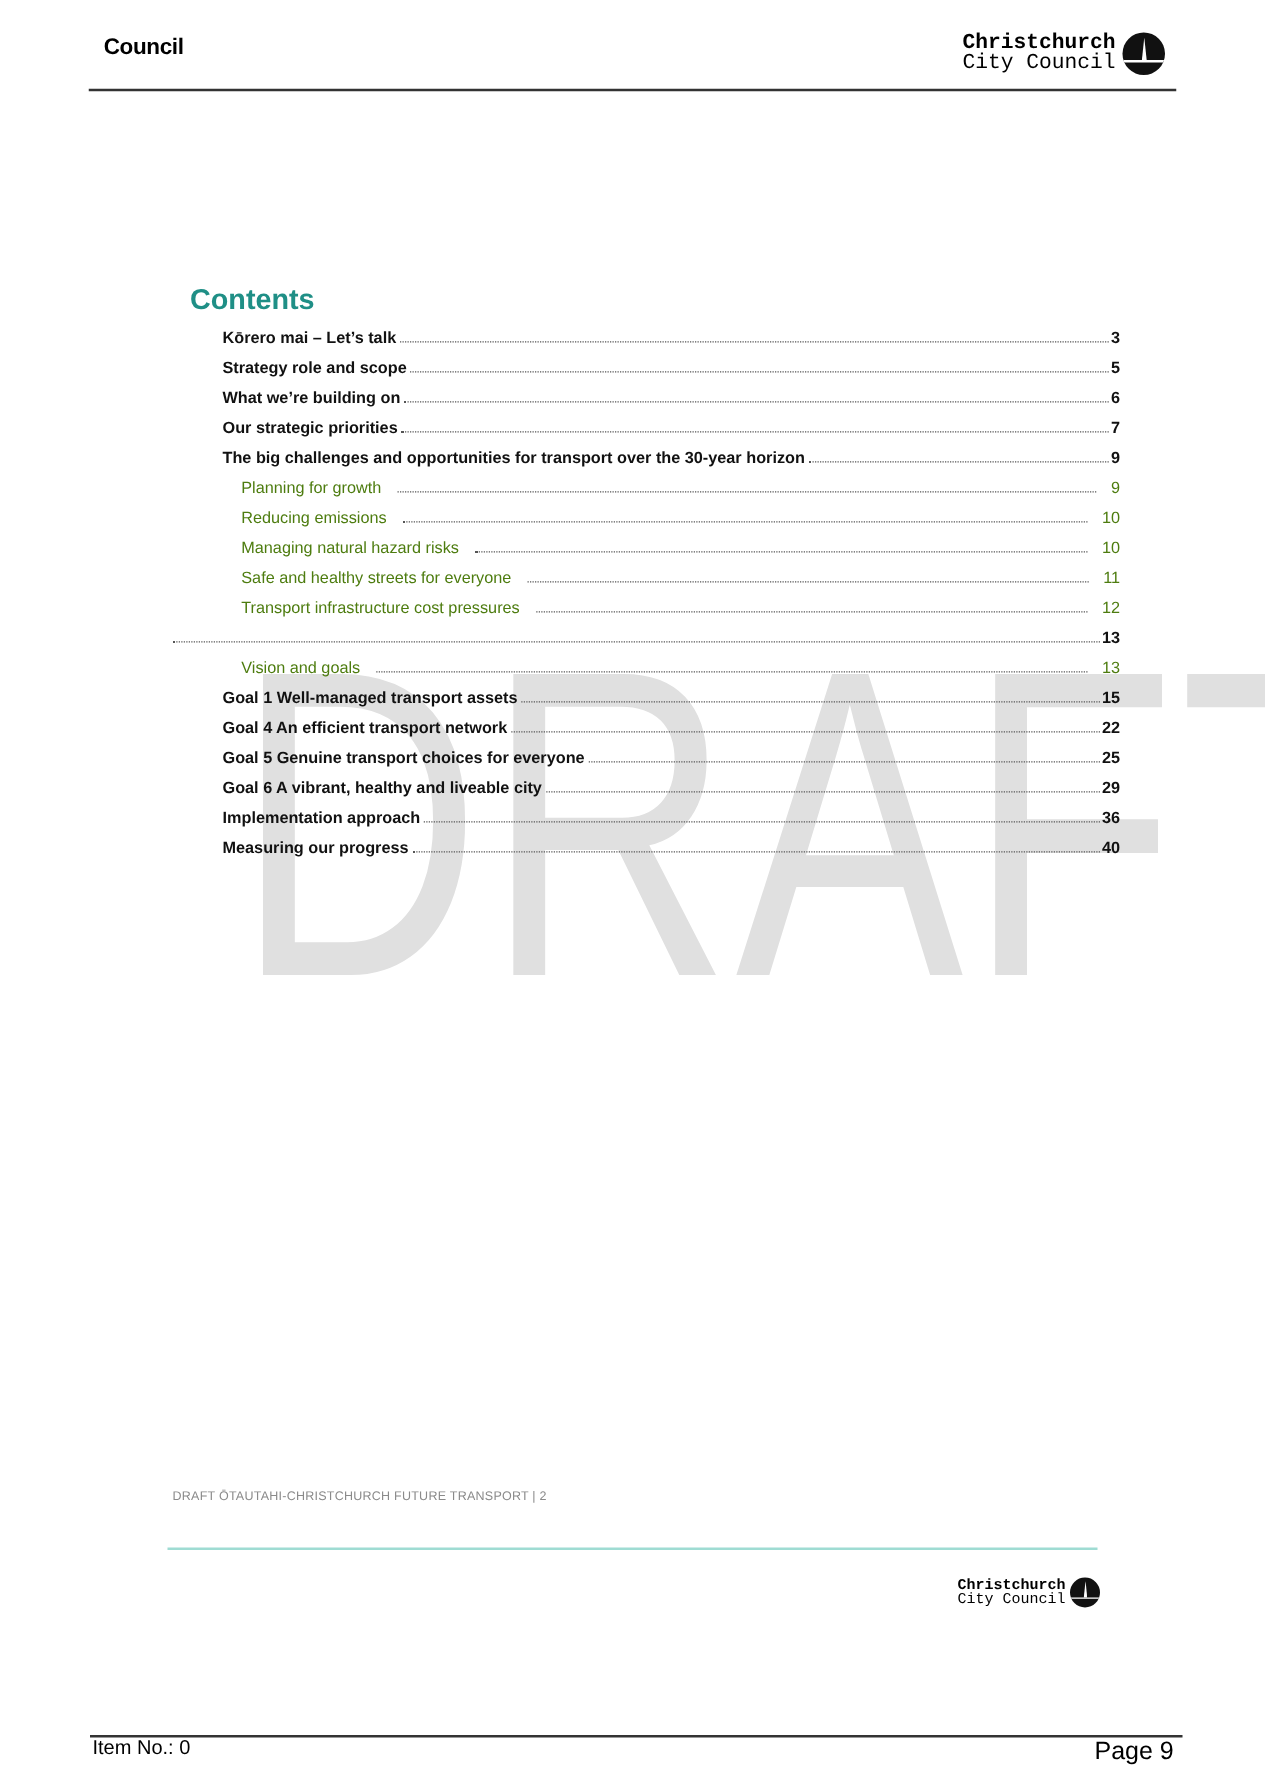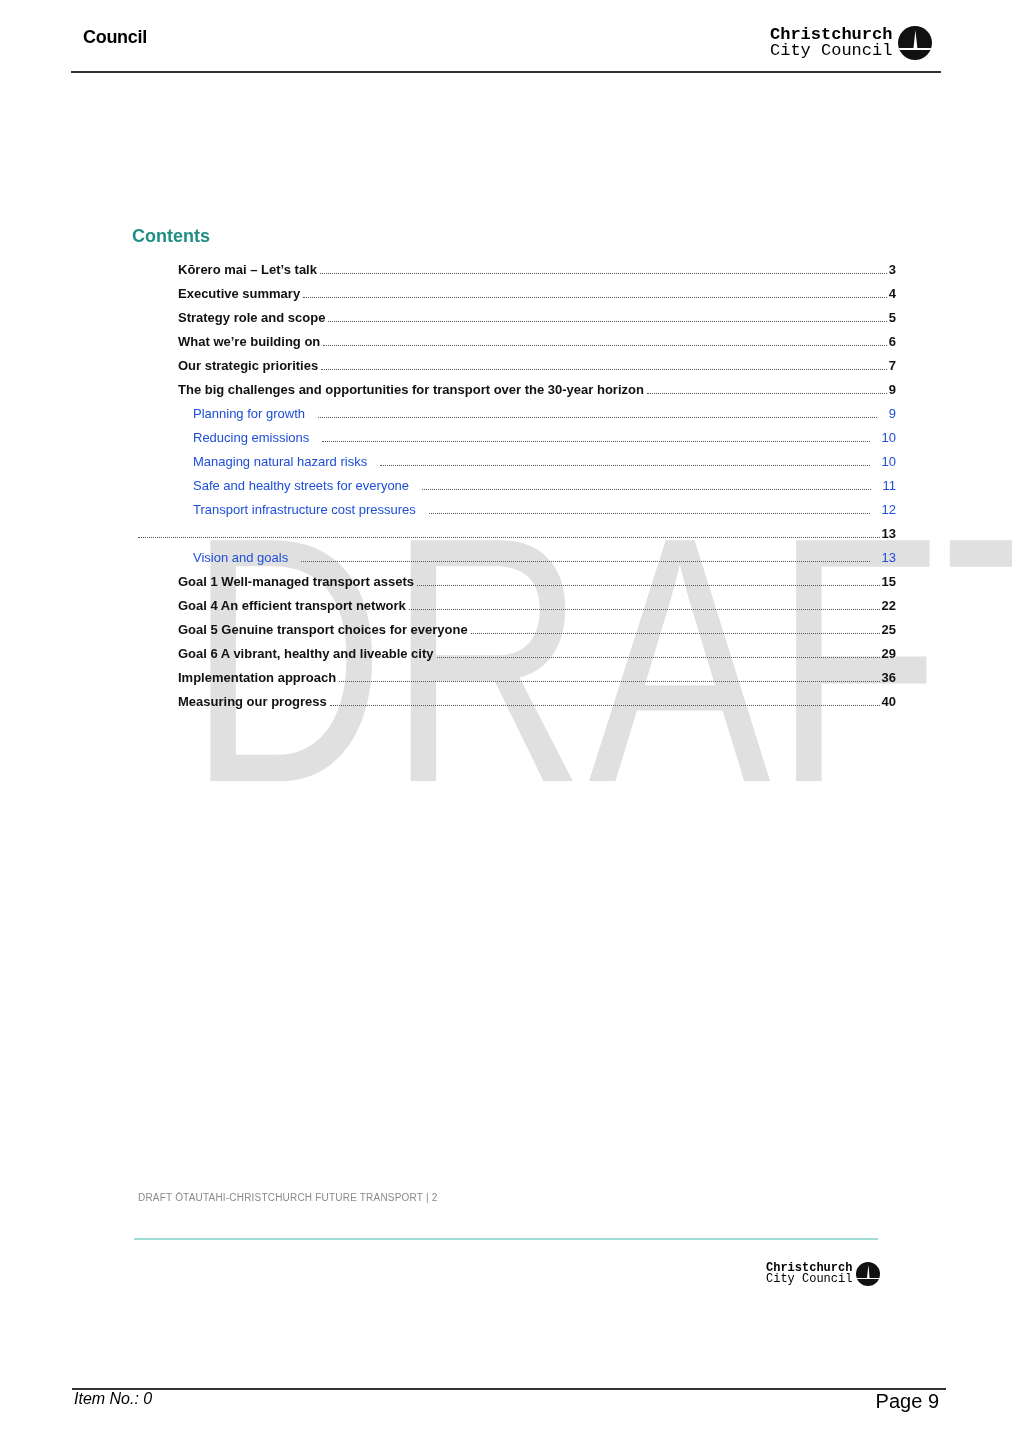--- a/index.html
+++ b/index.html
@@ -33,47 +33,47 @@
     .logo-foot .logo-text { font-size: 12px; margin-right: 4px; }
     .logo-foot .logo-mark { width: 24px; height: 24px; }
 
     .watermark {
       position: absolute; left: 188px; top: 505px; width: 680px; height: 310px;
       font-family: "Liberation Sans", sans-serif; font-size: 350px; line-height: 310px;
       color: #e0e0e0; letter-spacing: 4px; transform: scaleX(0.78); transform-origin: left top;
       z-index: 0; user-select: none; white-space: nowrap;
     }
     .contents-title {
-      position: absolute; left: 132px; top: 226px; font-size: 18px; font-weight: bold;
+      position: absolute; left: 152px; top: 226px; font-size: 23px; font-weight: bold;
       color: #1f8f86; z-index: 1;
     }
     .toc { position: absolute; left: 138px; top: 260px; width: 758px; z-index: 1; }
     .toc-row {
       display: flex; align-items: baseline; font-size: 13px; height: 24px; line-height: 20px;
       position: relative;
     }
     .toc-row.l1 { font-weight: bold; color: #111; }
-    .toc-row.l2 { padding-left: 15px; color: #1d4ed8; font-weight: normal; gap: 10px; }
+    .toc-row.l2 { padding-left: 15px; color: #4d7c0f; font-weight: normal; gap: 10px; }
     .toc-row .label { white-space: nowrap; padding-right: 3px; margin-left: 40px; }
     .toc-row .dots {
       flex: 1; border-bottom: 1.5px dotted #555; margin-bottom: 4px; min-width: 10px;
     }
     .toc-row .page { white-space: nowrap; padding-left: 2px; text-align: right; }
 
     .foot-rule {
       position: absolute; left: 134px; top: 1238px; width: 744px; height: 2px; background: #9fdcd3;
     }
     .foot-text {
       position: absolute; left: 138px; top: 1192px; font-size: 10px; color: #8a8a8a;
       letter-spacing: 0.2px;
     }
     .page-rule {
       position: absolute; left: 72px; top: 1388px; width: 874px; height: 2px; background: #333;
     }
-    .item-no { position: absolute; left: 74px; top: 1390px; font-size: 16px; font-style: italic; }
+    .item-no { position: absolute; left: 74px; top: 1390px; font-size: 16px; }
     .page-no { position: absolute; right: 73px; top: 1390px; font-size: 20px; }
   </style>
 </head>
 <body>
 
 <div class="hdr-title">Council</div>
 <div class="logo logo-main">
   <div class="logo-text">
     <div class="l1">Christchurch</div>
     <div class="l2">City Council</div>
@@ -84,25 +84,20 @@
 
 <div class="watermark">DRAFT</div>
 
 <div class="contents-title">Contents</div>
 
 <div class="toc">
   <div class="toc-row l1">
       <span class="label">Kōrero mai – Let’s talk</span>
       <span class="dots"></span>
       <span class="page">3</span>
-    </div>
-  <div class="toc-row l1">
-      <span class="label">Executive summary</span>
-      <span class="dots"></span>
-      <span class="page">4</span>
     </div>
   <div class="toc-row l1">
       <span class="label">Strategy role and scope</span>
       <span class="dots"></span>
       <span class="page">5</span>
     </div>
   <div class="toc-row l1">
       <span class="label">What we’re building on</span>
       <span class="dots"></span>
       <span class="page">6</span>

